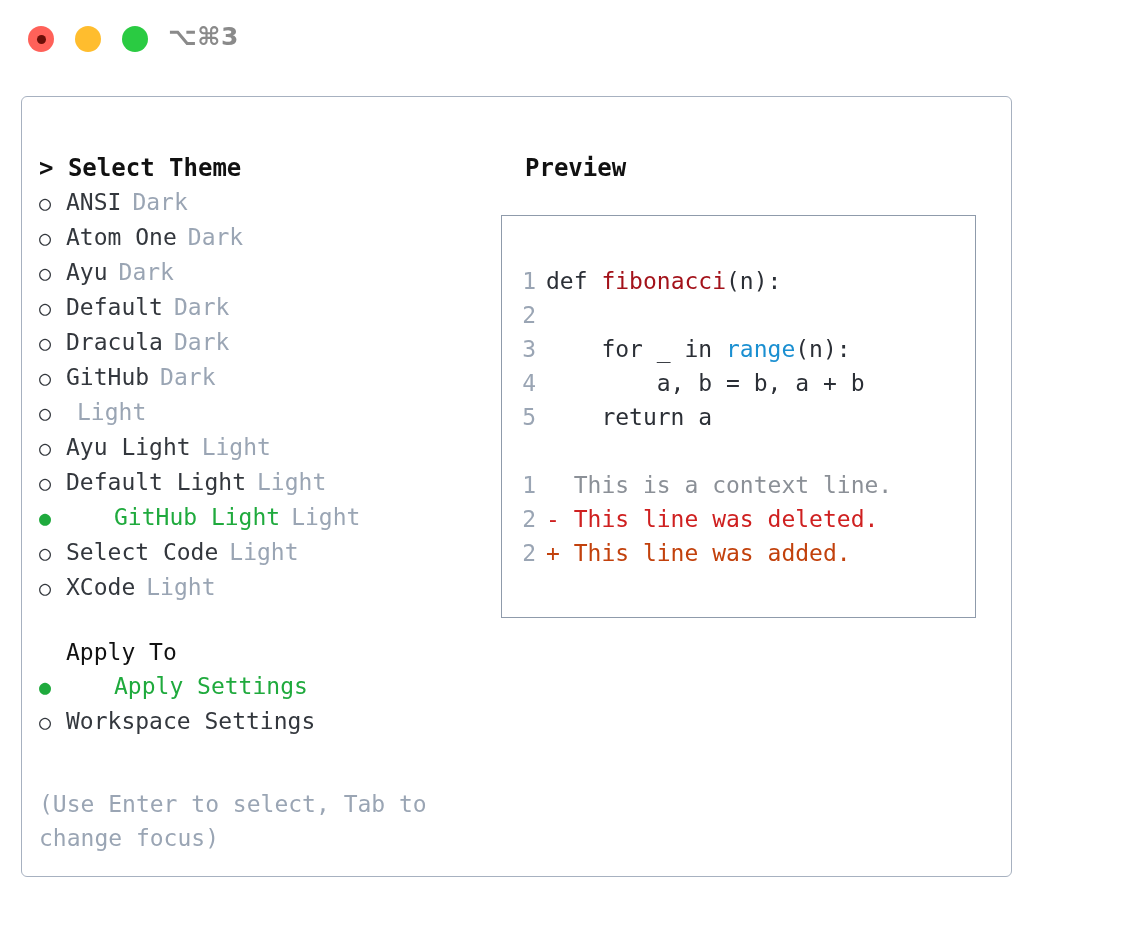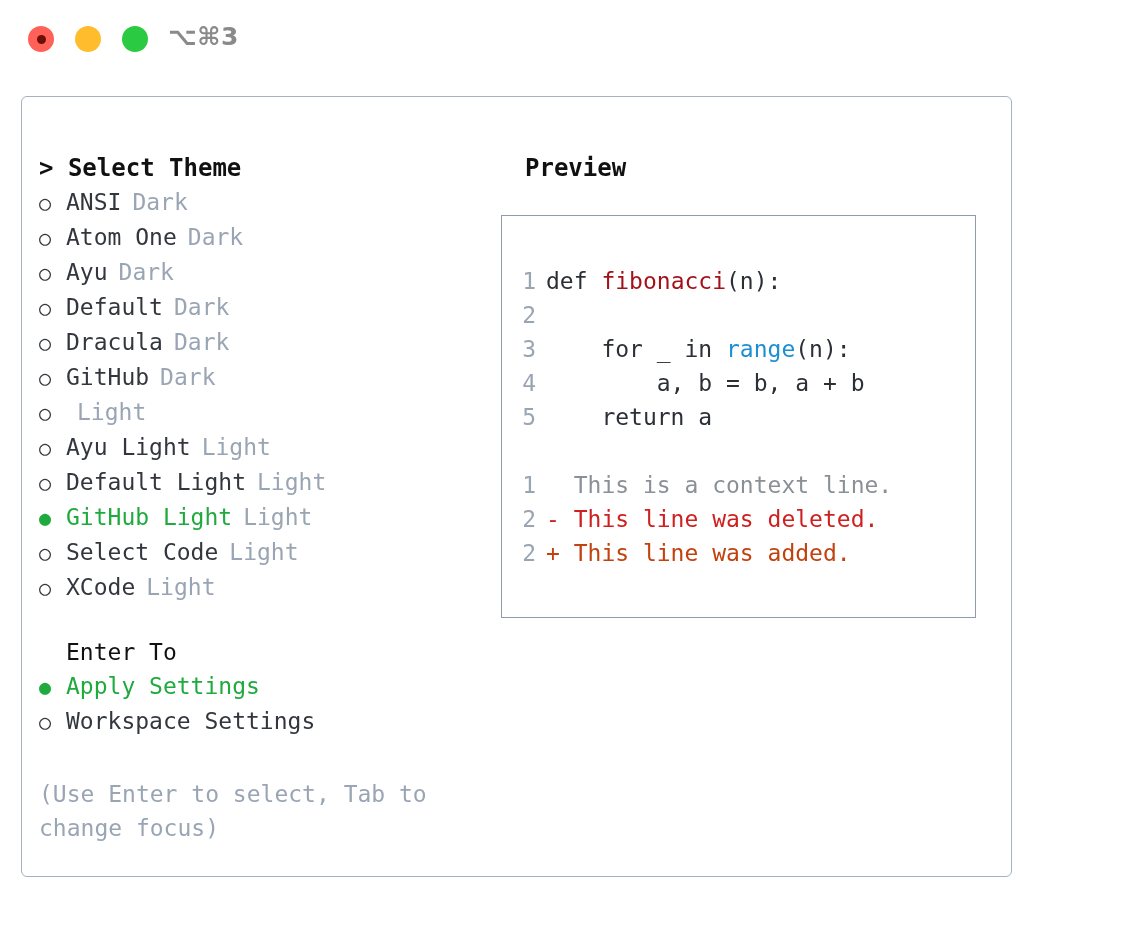--- a/index.html
+++ b/index.html
@@ -111,38 +111,38 @@
     color: #33373d;
   }
   .opt-bullet {
     display: inline-block;
     width: 27px;
     flex: none;
     font-size: 20px;
     color: #33373d;
   }
   .opt-row.selected .opt-bullet { color: #1faa3d; }
-  .opt-row.selected .opt-label  { color: #1faa3d; }
+  .opt-row.selected .opt-label  { color: #1faa3d; margin-left: 48px; }
   .opt-label { color: #33373d; }
   .opt-badge {
     color: #9aa5b4;
     margin-left: 11px;
   }
 
   .apply-block { margin-top: 30px; }
   .apply-title {
     font-size: 23px;
     line-height: 34px;
     color: #111111;
     padding-left: 27px;
     white-space: pre;
   }
 
   .hint {
-    margin-top: 38px;
+    margin-top: 48px;
     font-size: 23px;
     line-height: 34px;
     color: #9aa5b4;
     width: 410px;
   }
 
   
   .right-col {
     position: absolute;
     left: 479px;
@@ -283,21 +283,21 @@
 
           <div class="opt-row">
             <span class="opt-bullet">○</span>
             <span class="opt-label">XCode</span>
             <span class="opt-badge">Light</span>
           </div>
 
         </div>
 
         <div class="apply-block">
-          <div class="apply-title">Enter To</div>
+          <div class="apply-title">Apply To</div>
 
           <div class="opt-row selected">
             <span class="opt-bullet">●</span>
             <span class="opt-label">Apply Settings</span>
           </div>
 
           <div class="opt-row">
             <span class="opt-bullet">○</span>
             <span class="opt-label">Workspace Settings</span>
           </div>

